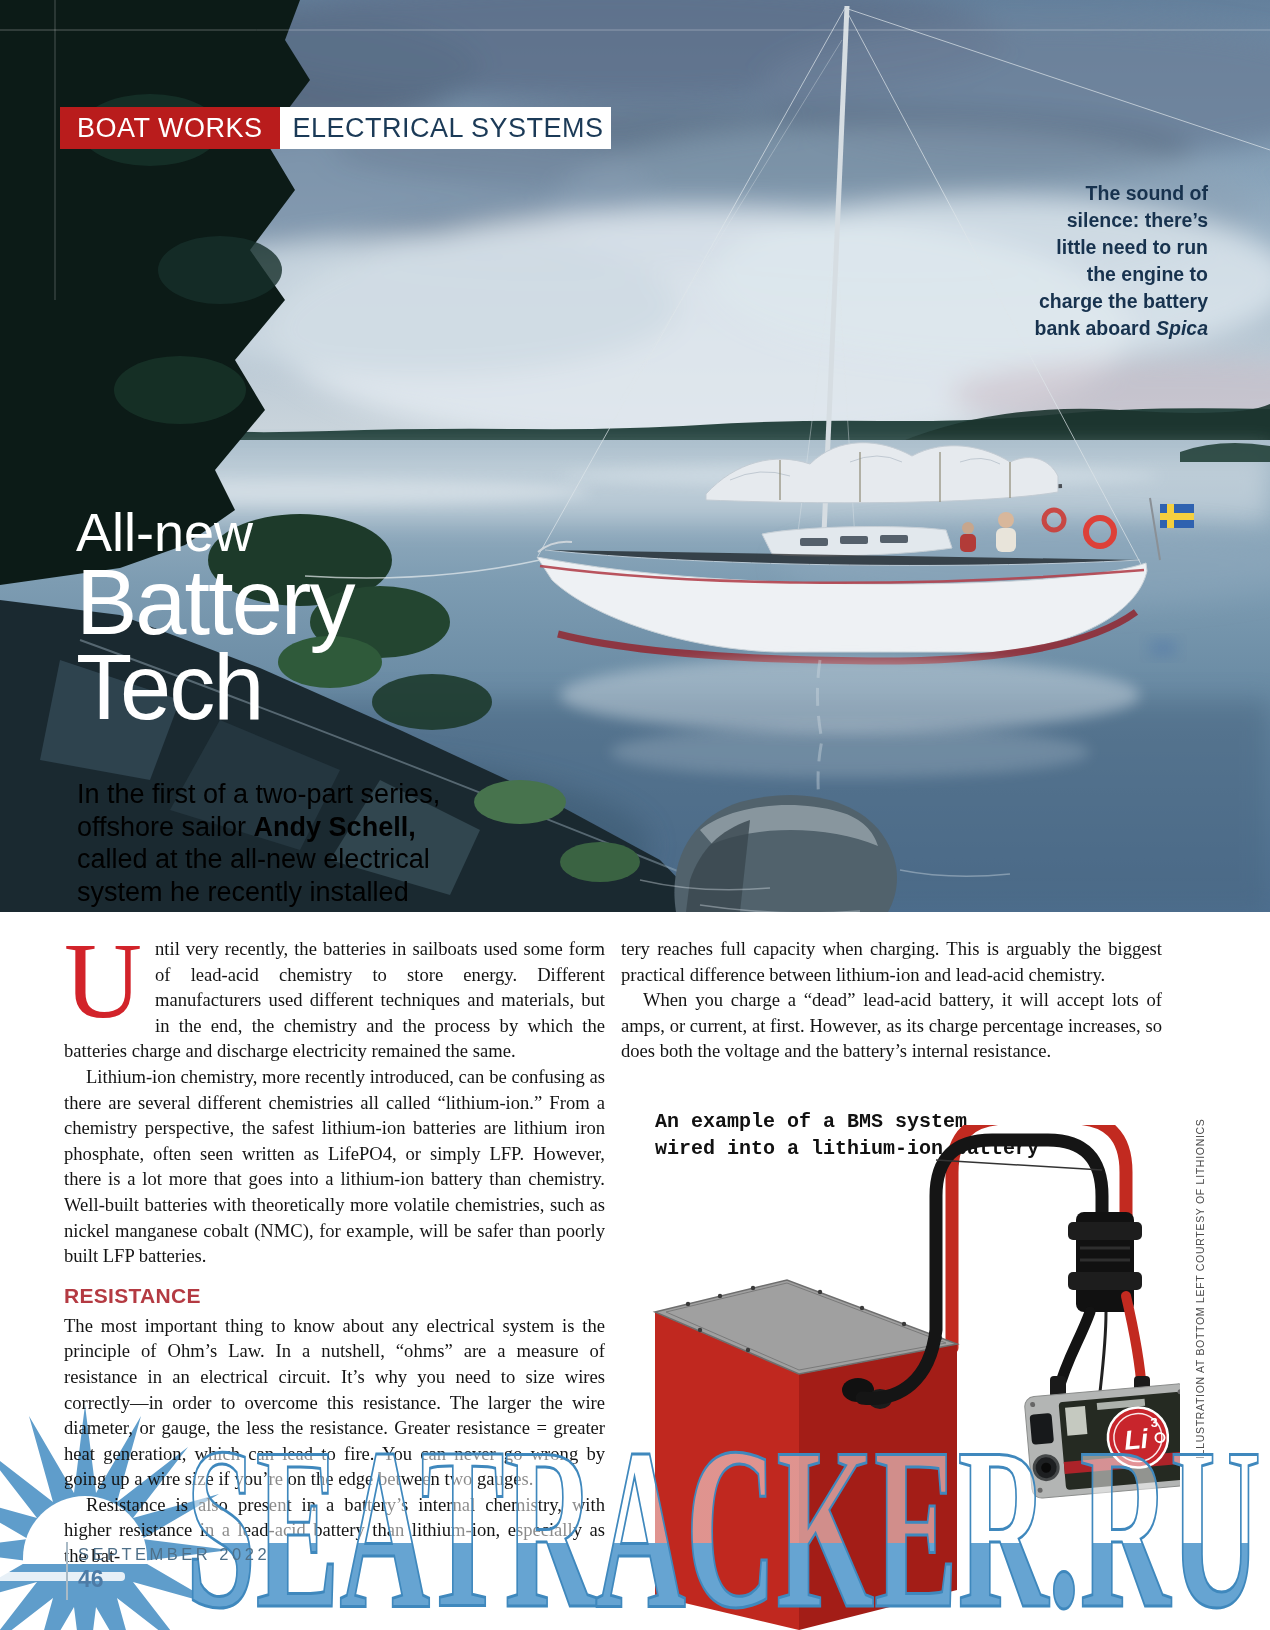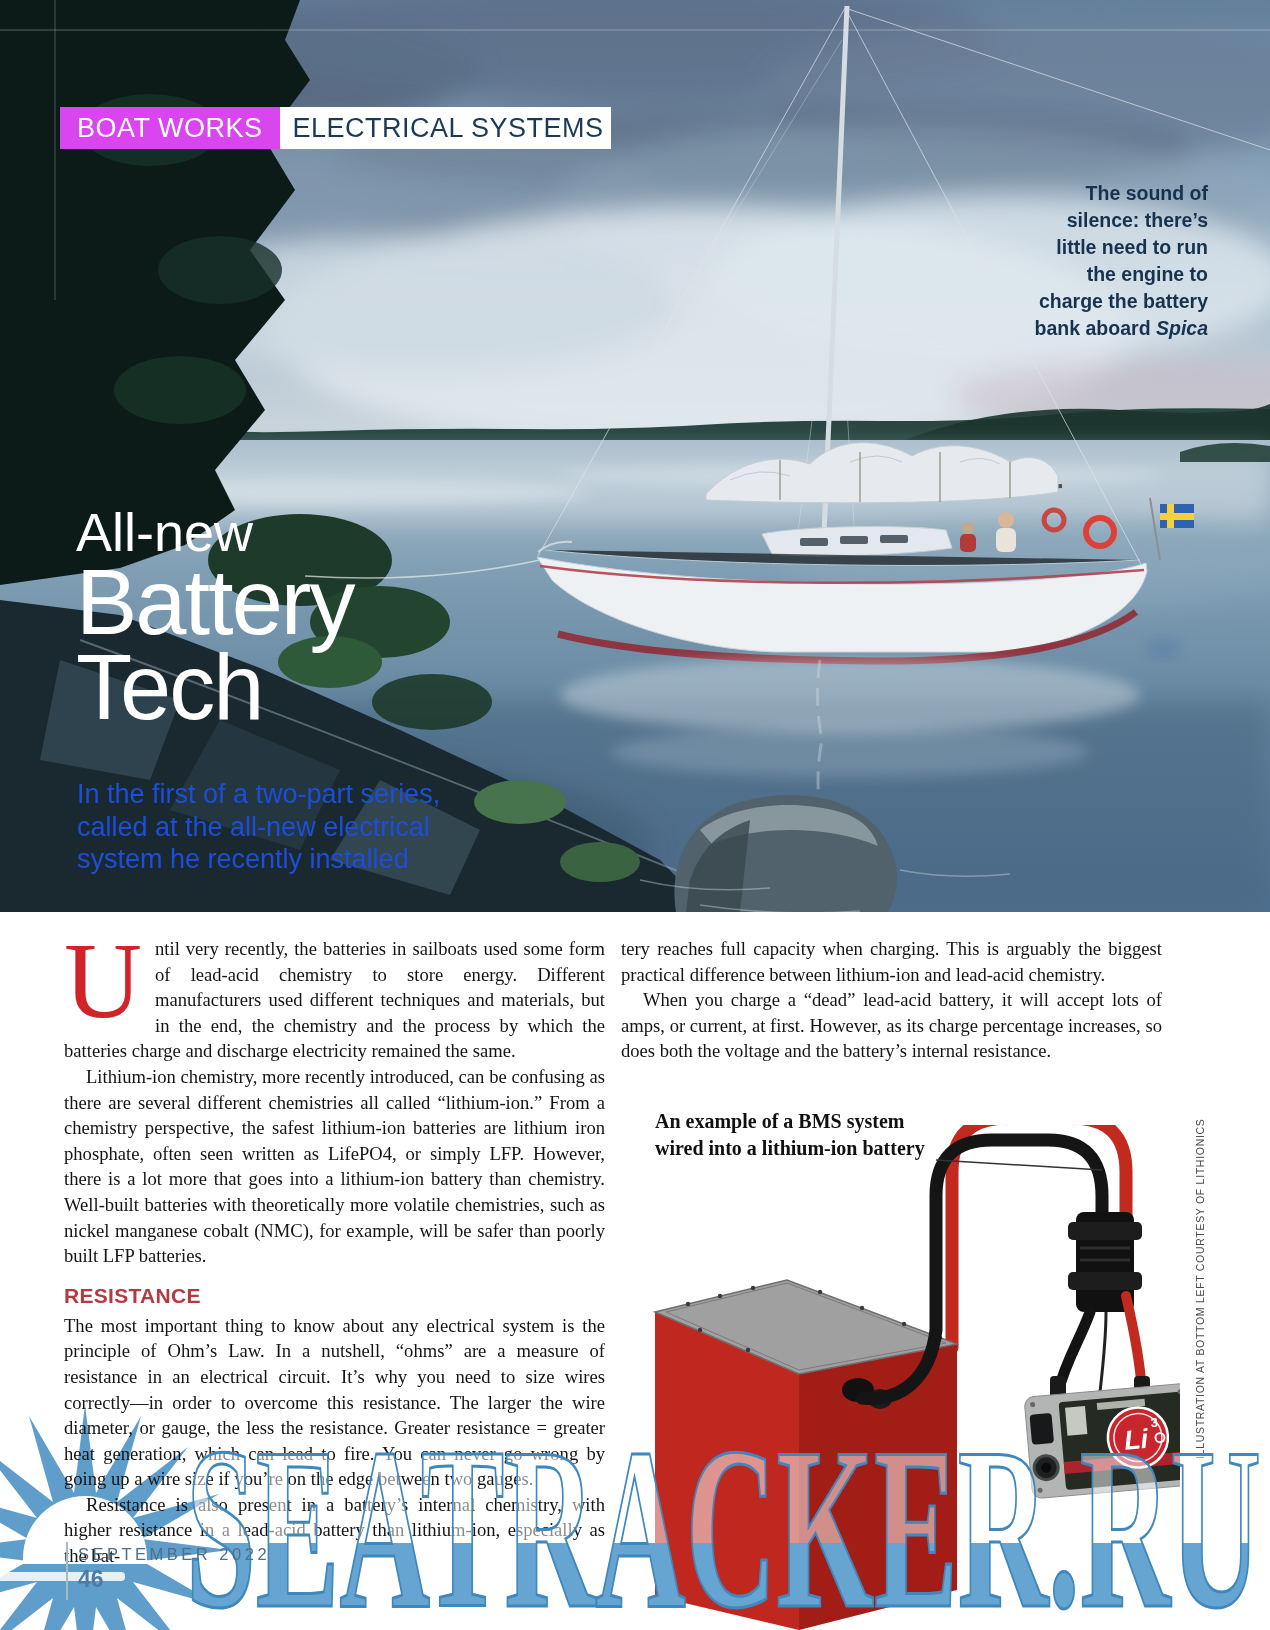--- a/index.html
+++ b/index.html
@@ -6,47 +6,47 @@
   .page{position:relative;width:1270px;height:1630px;background:#ffffff;overflow:hidden;
         font-family:"Liberation Sans",sans-serif;}
   .layer{position:absolute;}
 
   
   .photo-wrap{left:0;top:0;width:1270px;height:912px;z-index:0;}
   .photo-wrap svg{display:block;}
 
   
   .kicker{left:60px;top:107px;height:42px;display:flex;z-index:2;}
-  .kicker-left{background:#d946ef;color:#ffffff;display:flex;align-items:center;
+  .kicker-left{background:#b91c1c;color:#ffffff;display:flex;align-items:center;
                padding:0 17px;font-size:27px;letter-spacing:.5px;}
   .kicker-right{background:#ffffff;color:#1b3a57;display:flex;align-items:center;
                 padding:0 7px 0 13px;font-size:27px;letter-spacing:.5px;}
 
   
   .photo-caption{right:62px;top:180px;width:250px;text-align:right;z-index:2;
                  color:#17324e;font-weight:bold;font-size:19.5px;line-height:27px;}
 
   
   .headline{left:76px;top:504px;color:#ffffff;z-index:2;}
   .hl-eyebrow{font-size:54px;line-height:56px;letter-spacing:0px;}
   .hl-big{font-size:92px;line-height:85px;letter-spacing:-2px;}
 
-  .standfirst{left:77px;top:778px;color:#1d4ed8;z-index:2;font-size:27px;line-height:32.5px;}
+  .standfirst{left:77px;top:778px;color:#000000;z-index:2;font-size:27px;line-height:32.5px;}
 
   
   .article{z-index:2;font-family:"Liberation Serif",serif;color:#141414;}
   .col-left{left:64px;top:936px;width:541px;}
   .col-right{left:621px;top:936px;width:541px;}
   .article p{margin:0;font-size:18.6px;line-height:25.6px;text-align:justify;text-indent:22px;}
   .article p.no-indent{text-indent:0;}
   .dropcap{float:left;color:#d2232a;font-size:108px;line-height:78px;height:80px;
            padding:6px 13px 0 0;font-family:"Liberation Serif",serif;}
   .section-head{margin:15px 0 5px 0;font-family:"Liberation Sans",sans-serif;
                 font-weight:bold;font-size:21px;color:#b43a42;letter-spacing:.3px;}
-  .bms-caption{margin:44px 0 0 34px;font-family:Liberation Serif, serif;
+  .bms-caption{margin:44px 0 0 34px;font-family:Liberation Mono, monospace;
                font-weight:bold;font-size:20px;line-height:27px;color:#111;}
 
   .bms-illo{left:620px;top:1125px;z-index:2;}
 
   
   .credit{left:1194px;top:1459px;transform:rotate(-90deg);transform-origin:0 0;
           white-space:nowrap;font-size:10.5px;letter-spacing:.7px;color:#4a4a4a;z-index:2;}
 
   
   .footer{z-index:6;}
@@ -215,20 +215,21 @@
   </div>
 
   <div class="layer headline">
     <div class="hl-eyebrow">All-new</div>
     <div class="hl-big">Battery</div>
     <div class="hl-big">Tech</div>
   </div>
 
   <div class="layer standfirst">
     <div>In the first of a two-part series,</div>
+    <div><span>offshore sailor </span><b>Andy Schell,</b></div>
     <div>called at the all-new electrical</div>
     <div>system he recently installed</div>
   </div>
 
   <div class="layer article col-left">
     <p class="no-indent"><span class="dropcap">U</span><span>ntil very recently, the batteries in sailboats used some form of lead-acid chemistry to store energy. Different manufacturers used different techniques and materials, but in the end, the chemistry and the process by which the batteries charge and discharge electricity remained the same.</span></p>
     <p>Lithium-ion chemistry, more recently introduced, can be confusing as there are several different chemistries all called “lithium-ion.” From a chemistry perspective, the safest lithium-ion batteries are lithium iron phosphate, often seen written as LifePO4, or simply LFP. However, there is a lot more that goes into a lithium-ion battery than chemistry. Well-built batteries with theoretically more volatile chemistries, such as nickel manganese cobalt (NMC), for example, will be safer than poorly built LFP batteries.</p>
     <h3 class="section-head">RESISTANCE</h3>
     <p class="no-indent">The most important thing to know about any electrical system is the principle of Ohm’s Law. In a nutshell, “ohms” are a measure of resistance in an electrical circuit. It’s why you need to size wires correctly—in order to overcome this resistance. The larger the wire diameter, or gauge, the less the resistance. Greater resistance = greater heat generation, which can lead to fire. You can never go wrong by going up a wire size if you’re on the edge between two gauges.</p>
     <p>Resistance is also present in a battery’s internal chemistry, with higher resistance in a lead-acid battery than lithium-ion, especially as the bat-</p>

